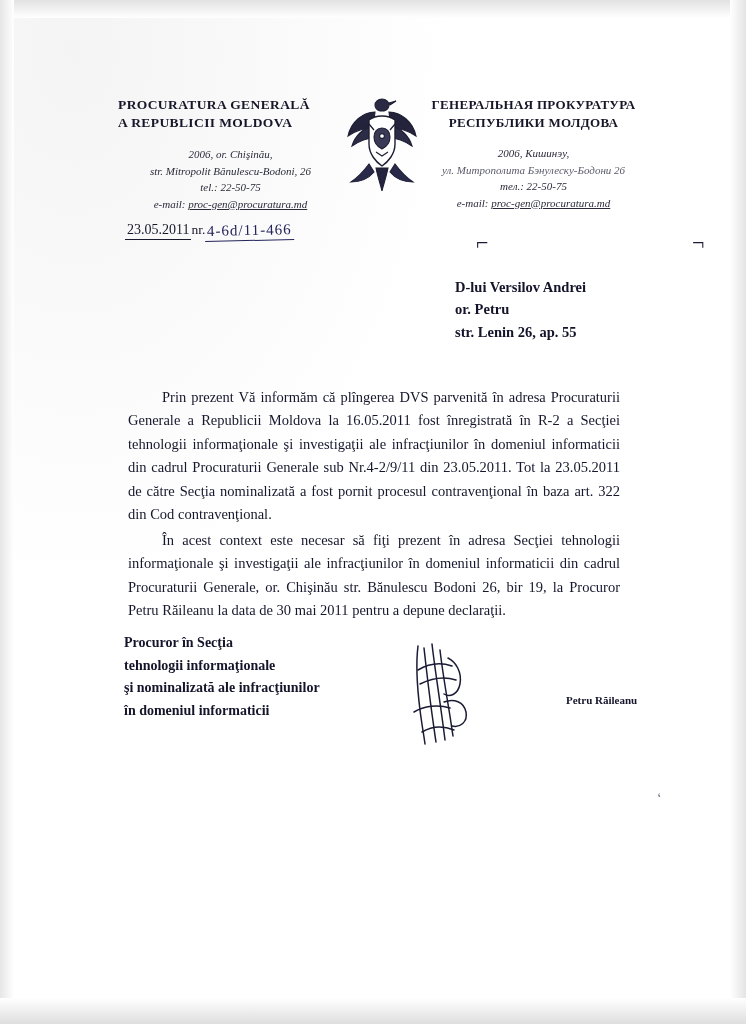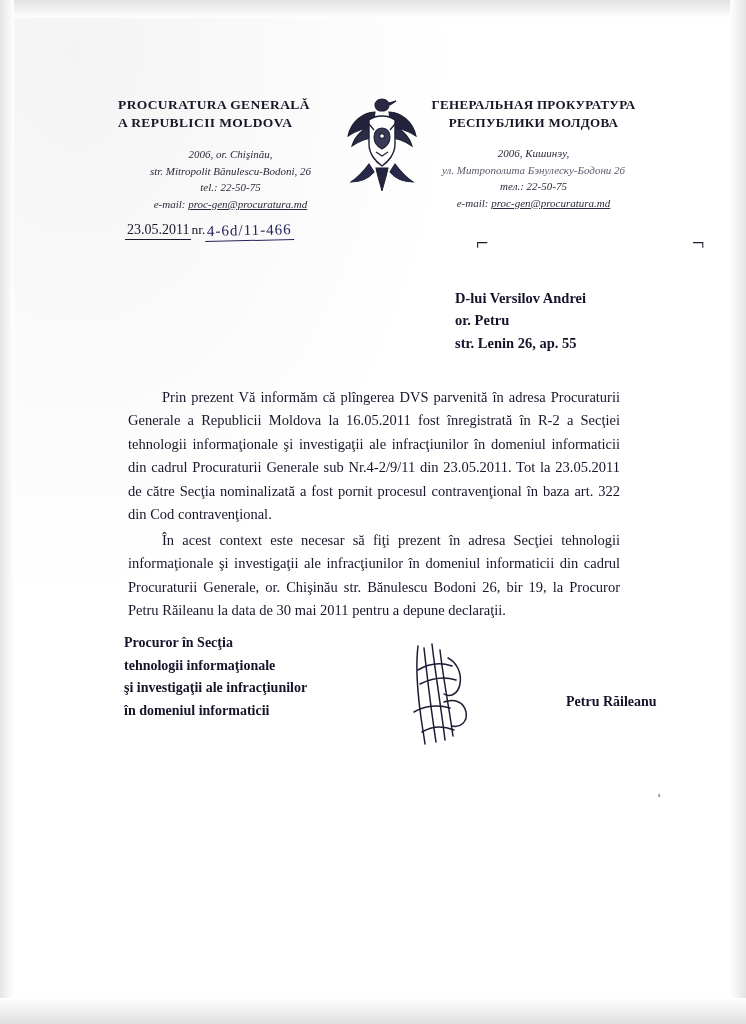--- a/index.html
+++ b/index.html
@@ -122,21 +122,20 @@
 
   
   .addressee {
     position: absolute;
     top: 276px;
     left: 455px;
     font-weight: bold;
     font-size: 14.5px;
     line-height: 1.55;
     color: #13132a;
-    margin-top: 11px;
   }
 
   
   .body-text {
     position: absolute;
     top: 372px;
     left: 128px;
     width: 492px;
     font-size: 14.5px;
     line-height: 1.62;
@@ -154,21 +153,21 @@
     font-weight: bold;
     font-size: 14px;
     line-height: 1.62;
     color: #14142a;
   }
   .sig-name {
     position: absolute;
     top: 694px;
     left: 566px;
     font-weight: bold;
-    font-size: 14px;
+    font-size: 11px;
     color: #14142a;
   }
   .signature {
     position: absolute;
     top: 640px;
     left: 404px;
     width: 86px;
     height: 112px;
   }
   .stray-mark {
@@ -266,21 +265,21 @@
   </div>
 
   <div class="body-text">
     <p>Prin prezent Vă informăm că plîngerea DVS parvenită în adresa Procuraturii Generale a Republicii Moldova la 16.05.2011 fost înregistrată în R-2 a Secţiei tehnologii informaţionale şi investigaţii ale infracţiunilor în domeniul informaticii din cadrul Procuraturii Generale sub Nr.4-2/9/11 din 23.05.2011. Tot la 23.05.2011 de către Secţia nominalizată a fost pornit procesul contravenţional în baza art. 322 din Cod contravenţional.</p>
     <p>În acest context este necesar să fiţi prezent în adresa Secţiei tehnologii informaţionale şi investigaţii ale infracţiunilor în domeniul informaticii din cadrul Procuraturii Generale, or. Chişinău str. Bănulescu Bodoni 26, bir 19, la Procuror Petru Răileanu la data de 30 mai 2011 pentru a depune declaraţii.</p>
   </div>
 
   <div class="sig-block">
     <div>Procuror în Secţia</div>
     <div>tehnologii informaţionale</div>
-    <div>şi investigaţii ale infracţiunilor</div>
+    <div>şi nominalizată ale infracţiunilor</div>
     <div>în domeniul informaticii</div>
   </div>
 
   <div class="signature">
     <svg width="86" height="112" viewBox="0 0 86 112" xmlns="http://www.w3.org/2000/svg">
       <g fill="none" stroke="#1b1b35" stroke-width="1.5" stroke-linecap="round">
         <path d="M14 6 C12 22 13 46 16 70 C18 86 20 96 21 104"></path>
         <path d="M20 8 C22 26 25 52 28 74 C30 88 31 96 32 102"></path>
         <path d="M28 4 C30 22 34 48 37 70 C39 84 40 92 41 100"></path>
         <path d="M36 10 C38 28 42 52 45 70 C47 82 48 90 49 96"></path>

